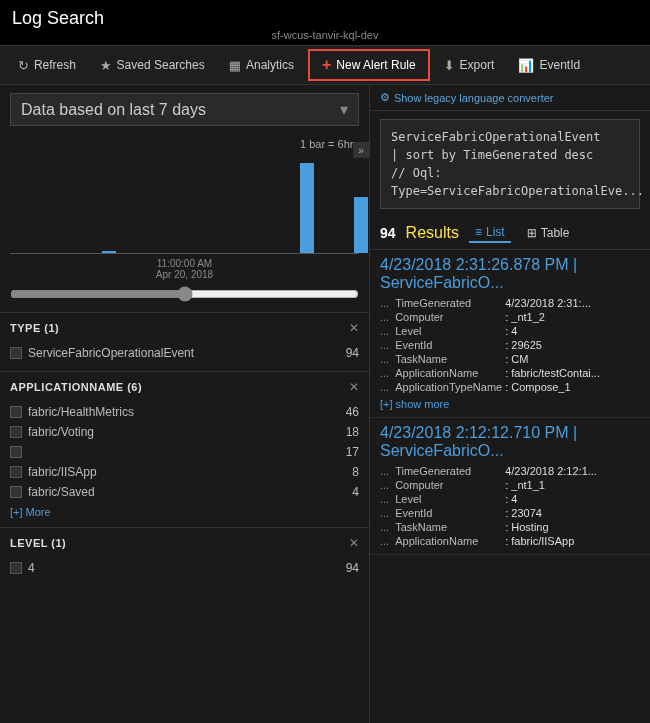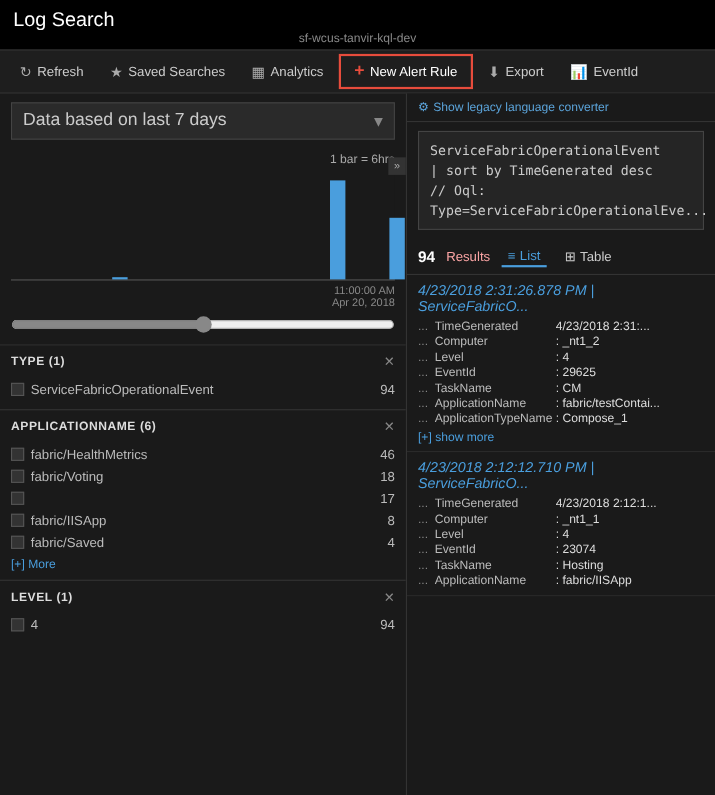--- a/index.html
+++ b/index.html
@@ -120,21 +120,21 @@
       align-items: flex-end;
       padding-bottom: 0;
     }
     .bar {
       background: #4a9edd;
       width: 14px;
       margin: 0 2px;
       flex-shrink: 0;
     }
     .chart-label {
-      text-align: right;
+      text-align: center;
       font-size: 10px;
       color: #888;
       margin-top: 4px;
     }
     .chart-slider-row {
       margin: 6px 0;
       display: flex;
       align-items: center;
     }
     .chart-slider {
@@ -256,22 +256,22 @@
       gap: 10px;
       padding: 6px 10px;
       border-bottom: 1px solid #333;
     }
     .results-count {
       font-size: 14px;
       color: #fff;
       font-weight: bold;
     }
     .results-label {
-      font-size: 12px;
-      color: #fca5a5;
+      font-size: 16px;
+      color: #fde047;
     }
     .view-btn {
       display: flex;
       align-items: center;
       gap: 4px;
       color: #ccc;
       background: transparent;
       border: none;
       cursor: pointer;
       font-size: 12px;
@@ -288,25 +288,24 @@
       flex: 1;
       padding: 0 0 8px 0;
     }
 
     .result-group {
       border-bottom: 1px solid #2a2a2a;
       padding: 6px 10px;
     }
     .result-header {
       color: #4a9edd;
-      font-size: 13px;
+      font-size: 16px;
       margin-bottom: 4px;
       font-weight: 500;
       cursor: pointer;
-      font-style: italic;
     }
     .result-field {
       display: flex;
       align-items: flex-start;
       padding: 1px 0;
       font-size: 11px;
     }
     .field-dots {
       color: #888;
       margin-right: 6px;

